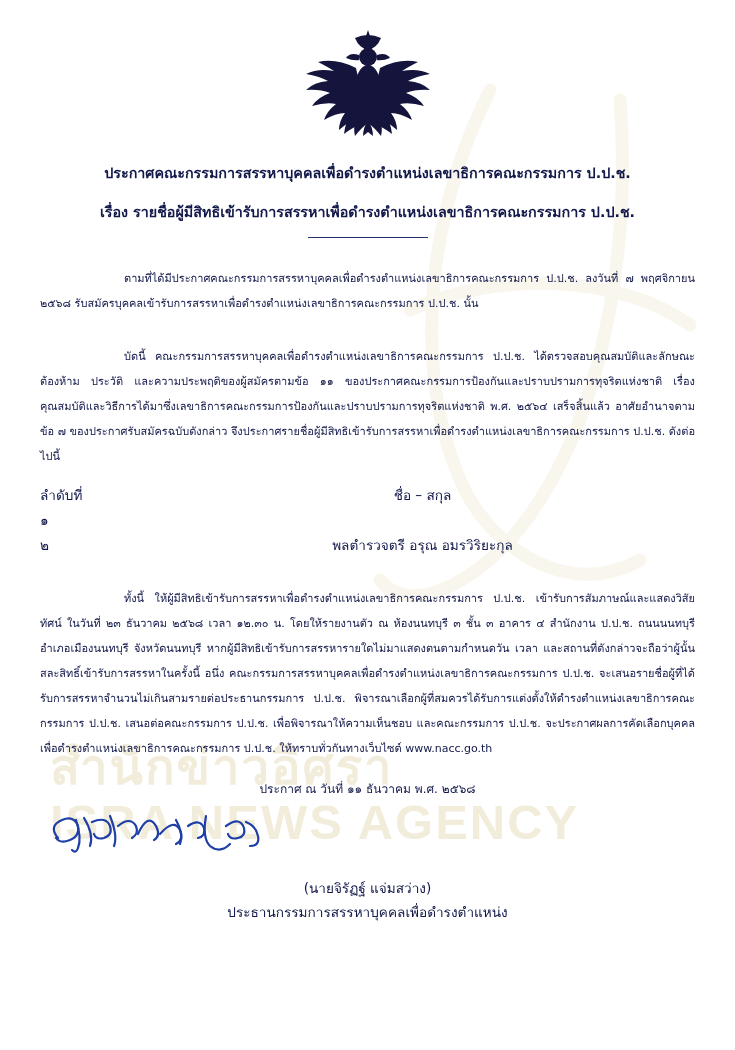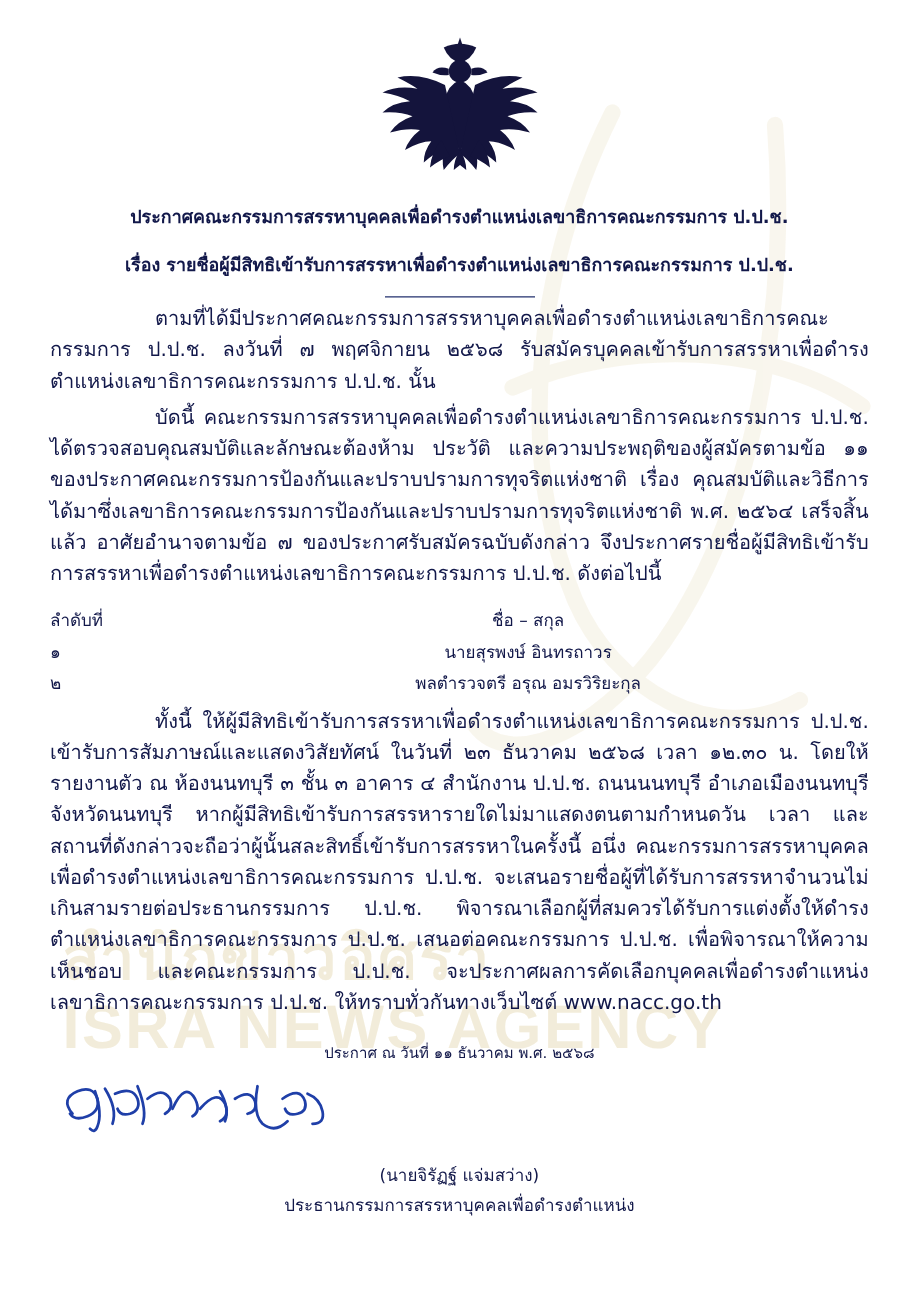--- a/index.html
+++ b/index.html
@@ -84,24 +84,24 @@
     margin-top: 17px;
   }
   .rule {
     width: 120px;
     height: 0;
     border-top: 1px solid #23306e;
     margin: 14px auto 0 auto;
   }
 
   .para {
-    font-size: 16px;
+    font-size: 11px;
     line-height: 25px;
     text-align: justify;
-    margin-top: 4px;
+    margin-top: 28px;
   }
   .para.indent::before {
     content: "";
     display: inline-block;
     width: 84px;
   }
 
   
   .name-table {
     margin-top: 14px;
@@ -198,21 +198,20 @@
 
     <div class="para indent">บัดนี้ คณะกรรมการสรรหาบุคคลเพื่อดำรงตำแหน่งเลขาธิการคณะกรรมการ ป.ป.ช. ได้ตรวจสอบคุณสมบัติและลักษณะต้องห้าม ประวัติ และความประพฤติของผู้สมัครตามข้อ ๑๑ ของประกาศคณะกรรมการป้องกันและปราบปรามการทุจริตแห่งชาติ เรื่อง คุณสมบัติและวิธีการได้มาซึ่งเลขาธิการคณะกรรมการป้องกันและปราบปรามการทุจริตแห่งชาติ พ.ศ. ๒๕๖๔ เสร็จสิ้นแล้ว อาศัยอำนาจตามข้อ ๗ ของประกาศรับสมัครฉบับดังกล่าว จึงประกาศรายชื่อผู้มีสิทธิเข้ารับการสรรหาเพื่อดำรงตำแหน่งเลขาธิการคณะกรรมการ ป.ป.ช. ดังต่อไปนี้</div>
 
     <div class="name-table">
       <div class="nt-row nt-head">
         <div class="nt-no">ลำดับที่</div>
         <div class="nt-name">ชื่อ – สกุล</div>
       </div>
       <div class="nt-row">
         <div class="nt-no">๑</div>
-        <div class="nt-name">นายสุรพงษ์  อินทรถาวร</div>
       </div>
       <div class="nt-row">
         <div class="nt-no">๒</div>
         <div class="nt-name">พลตำรวจตรี อรุณ  อมรวิริยะกุล</div>
       </div>
     </div>
 
     <div class="para indent">ทั้งนี้ ให้ผู้มีสิทธิเข้ารับการสรรหาเพื่อดำรงตำแหน่งเลขาธิการคณะกรรมการ ป.ป.ช. เข้ารับการสัมภาษณ์และแสดงวิสัยทัศน์ ในวันที่ ๒๓ ธันวาคม ๒๕๖๘ เวลา ๑๒.๓๐ น. โดยให้รายงานตัว ณ ห้องนนทบุรี ๓ ชั้น ๓ อาคาร ๔ สำนักงาน ป.ป.ช. ถนนนนทบุรี อำเภอเมืองนนทบุรี จังหวัดนนทบุรี หากผู้มีสิทธิเข้ารับการสรรหารายใดไม่มาแสดงตนตามกำหนดวัน เวลา และสถานที่ดังกล่าวจะถือว่าผู้นั้นสละสิทธิ์เข้ารับการสรรหาในครั้งนี้ อนึ่ง คณะกรรมการสรรหาบุคคลเพื่อดำรงตำแหน่งเลขาธิการคณะกรรมการ ป.ป.ช. จะเสนอรายชื่อผู้ที่ได้รับการสรรหาจำนวนไม่เกินสามรายต่อประธานกรรมการ ป.ป.ช. พิจารณาเลือกผู้ที่สมควรได้รับการแต่งตั้งให้ดำรงตำแหน่งเลขาธิการคณะกรรมการ ป.ป.ช. เสนอต่อคณะกรรมการ ป.ป.ช. เพื่อพิจารณาให้ความเห็นชอบ และคณะกรรมการ ป.ป.ช. จะประกาศผลการคัดเลือกบุคคลเพื่อดำรงตำแหน่งเลขาธิการคณะกรรมการ ป.ป.ช. ให้ทราบทั่วกันทางเว็บไซต์ www.nacc.go.th</div>
 
     <div class="announce-line">ประกาศ ณ วันที่ ๑๑ ธันวาคม พ.ศ. ๒๕๖๘</div>

